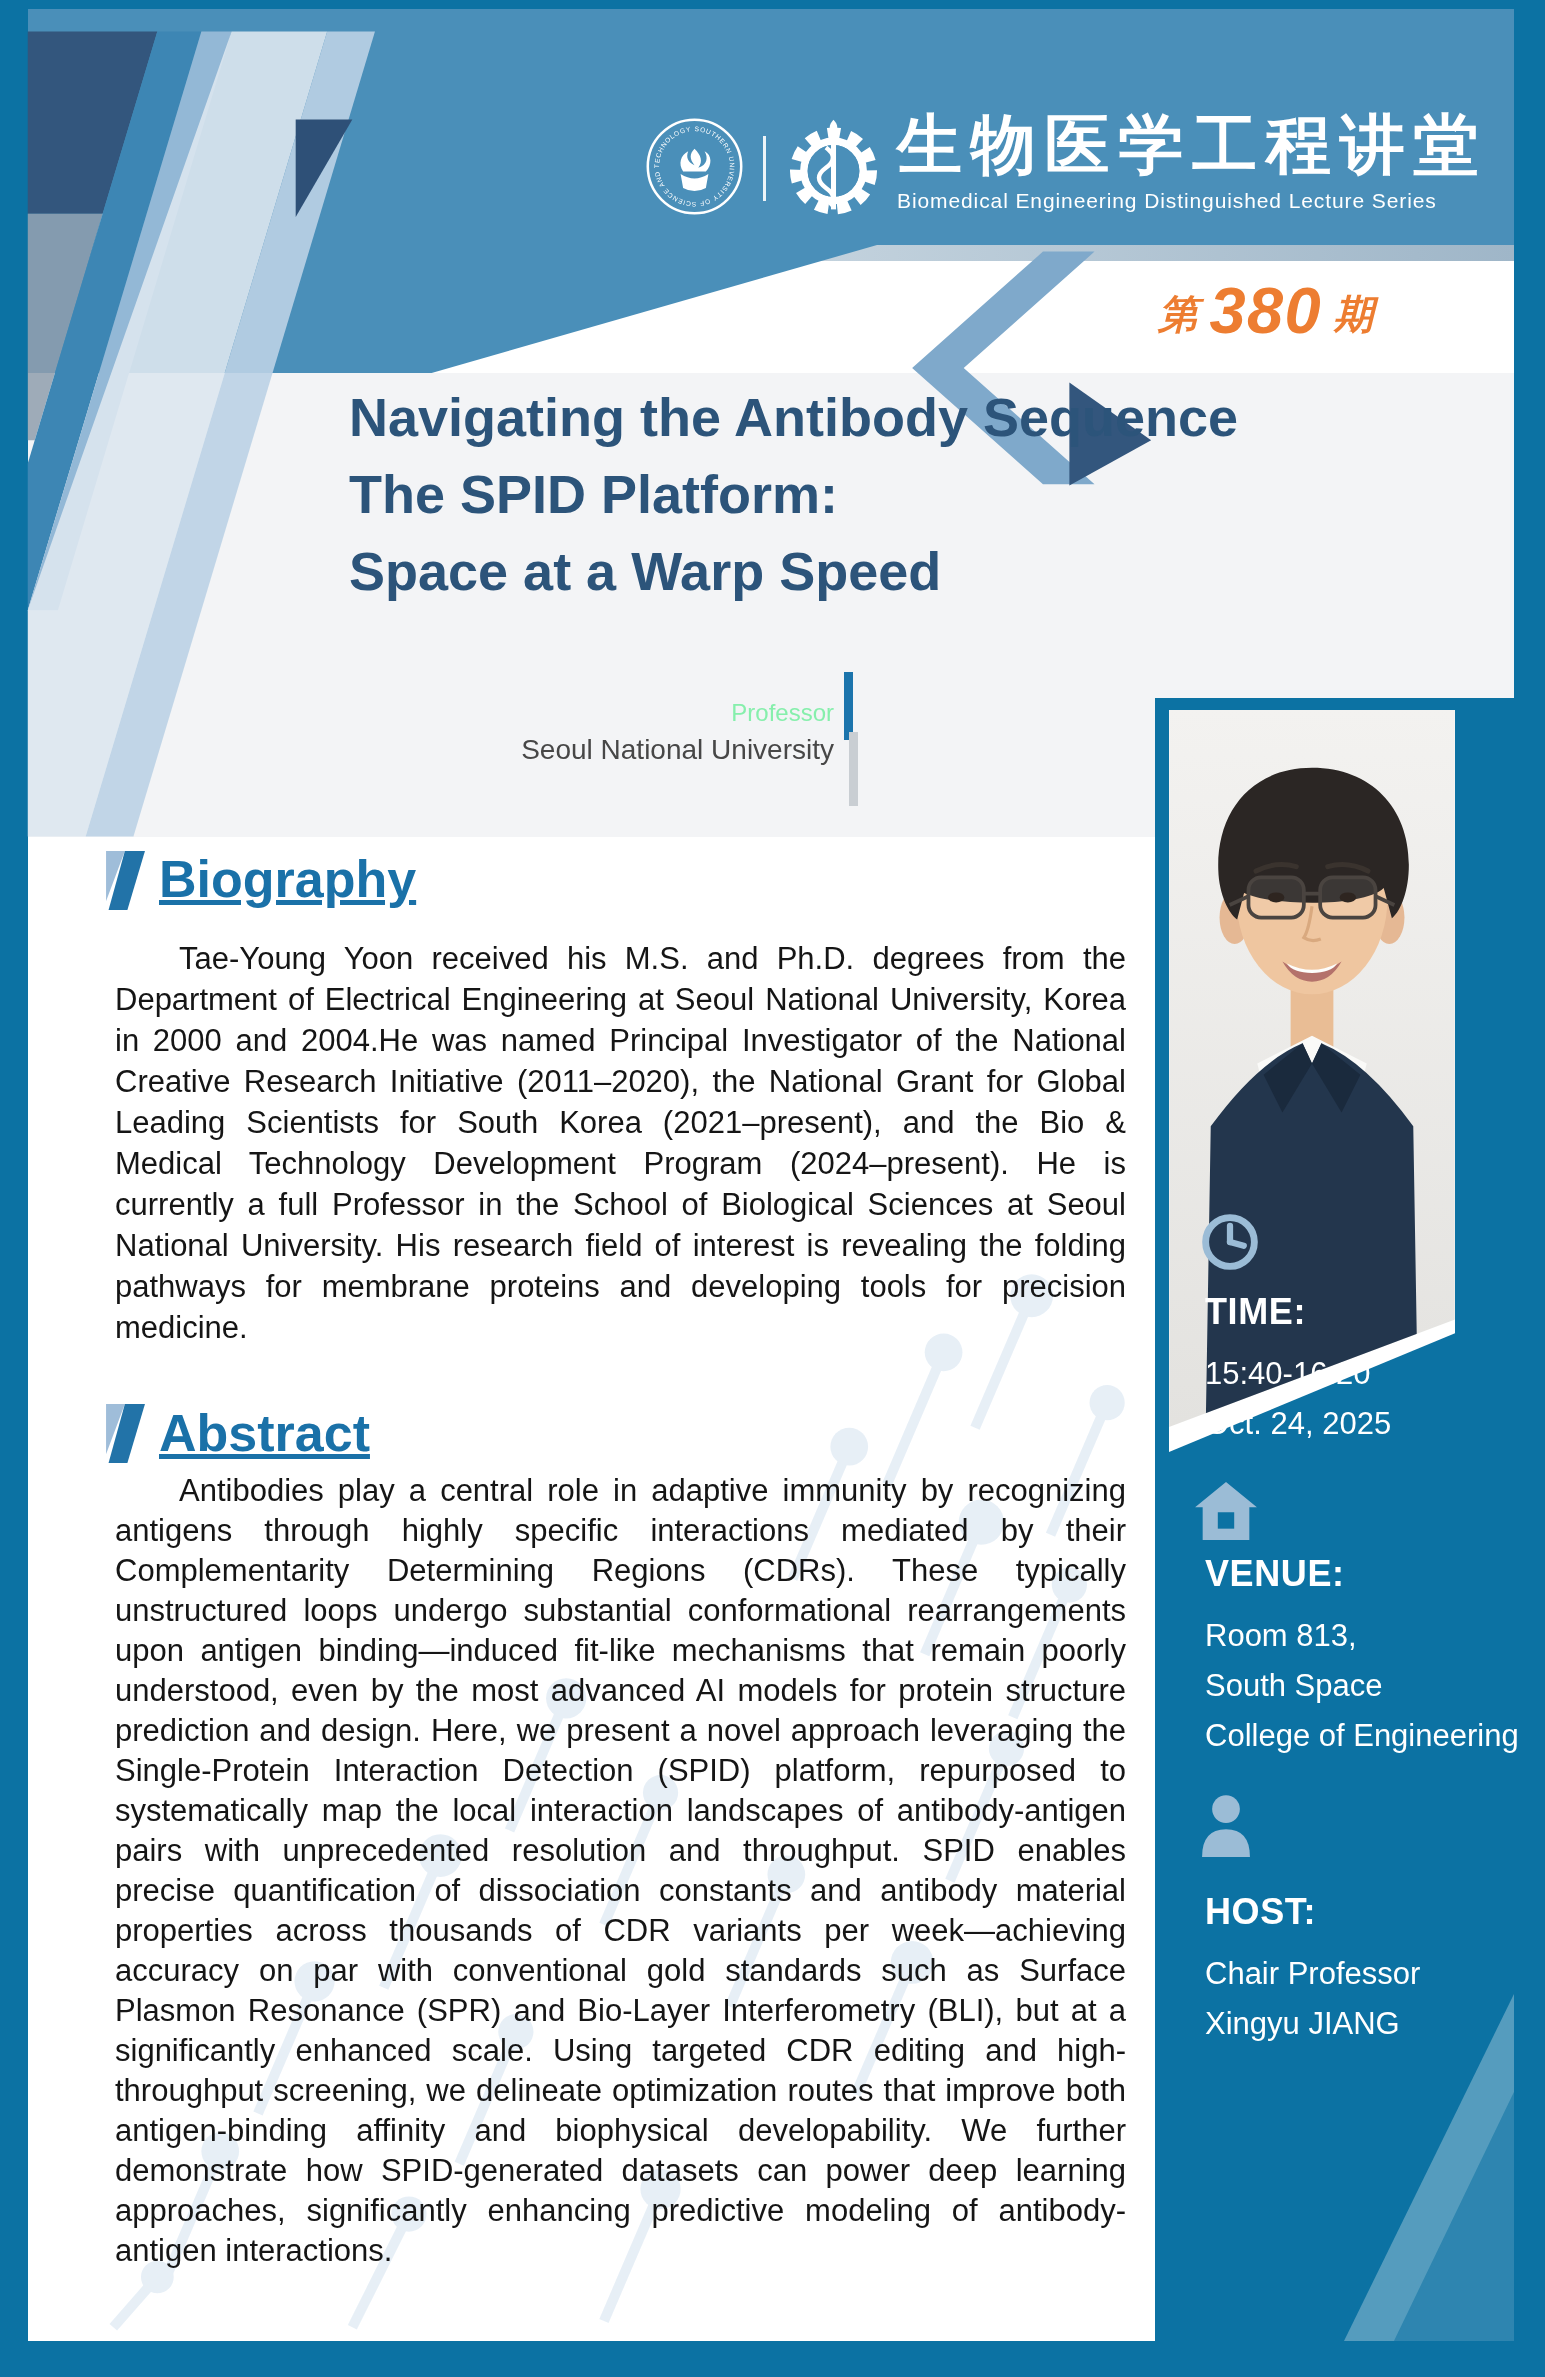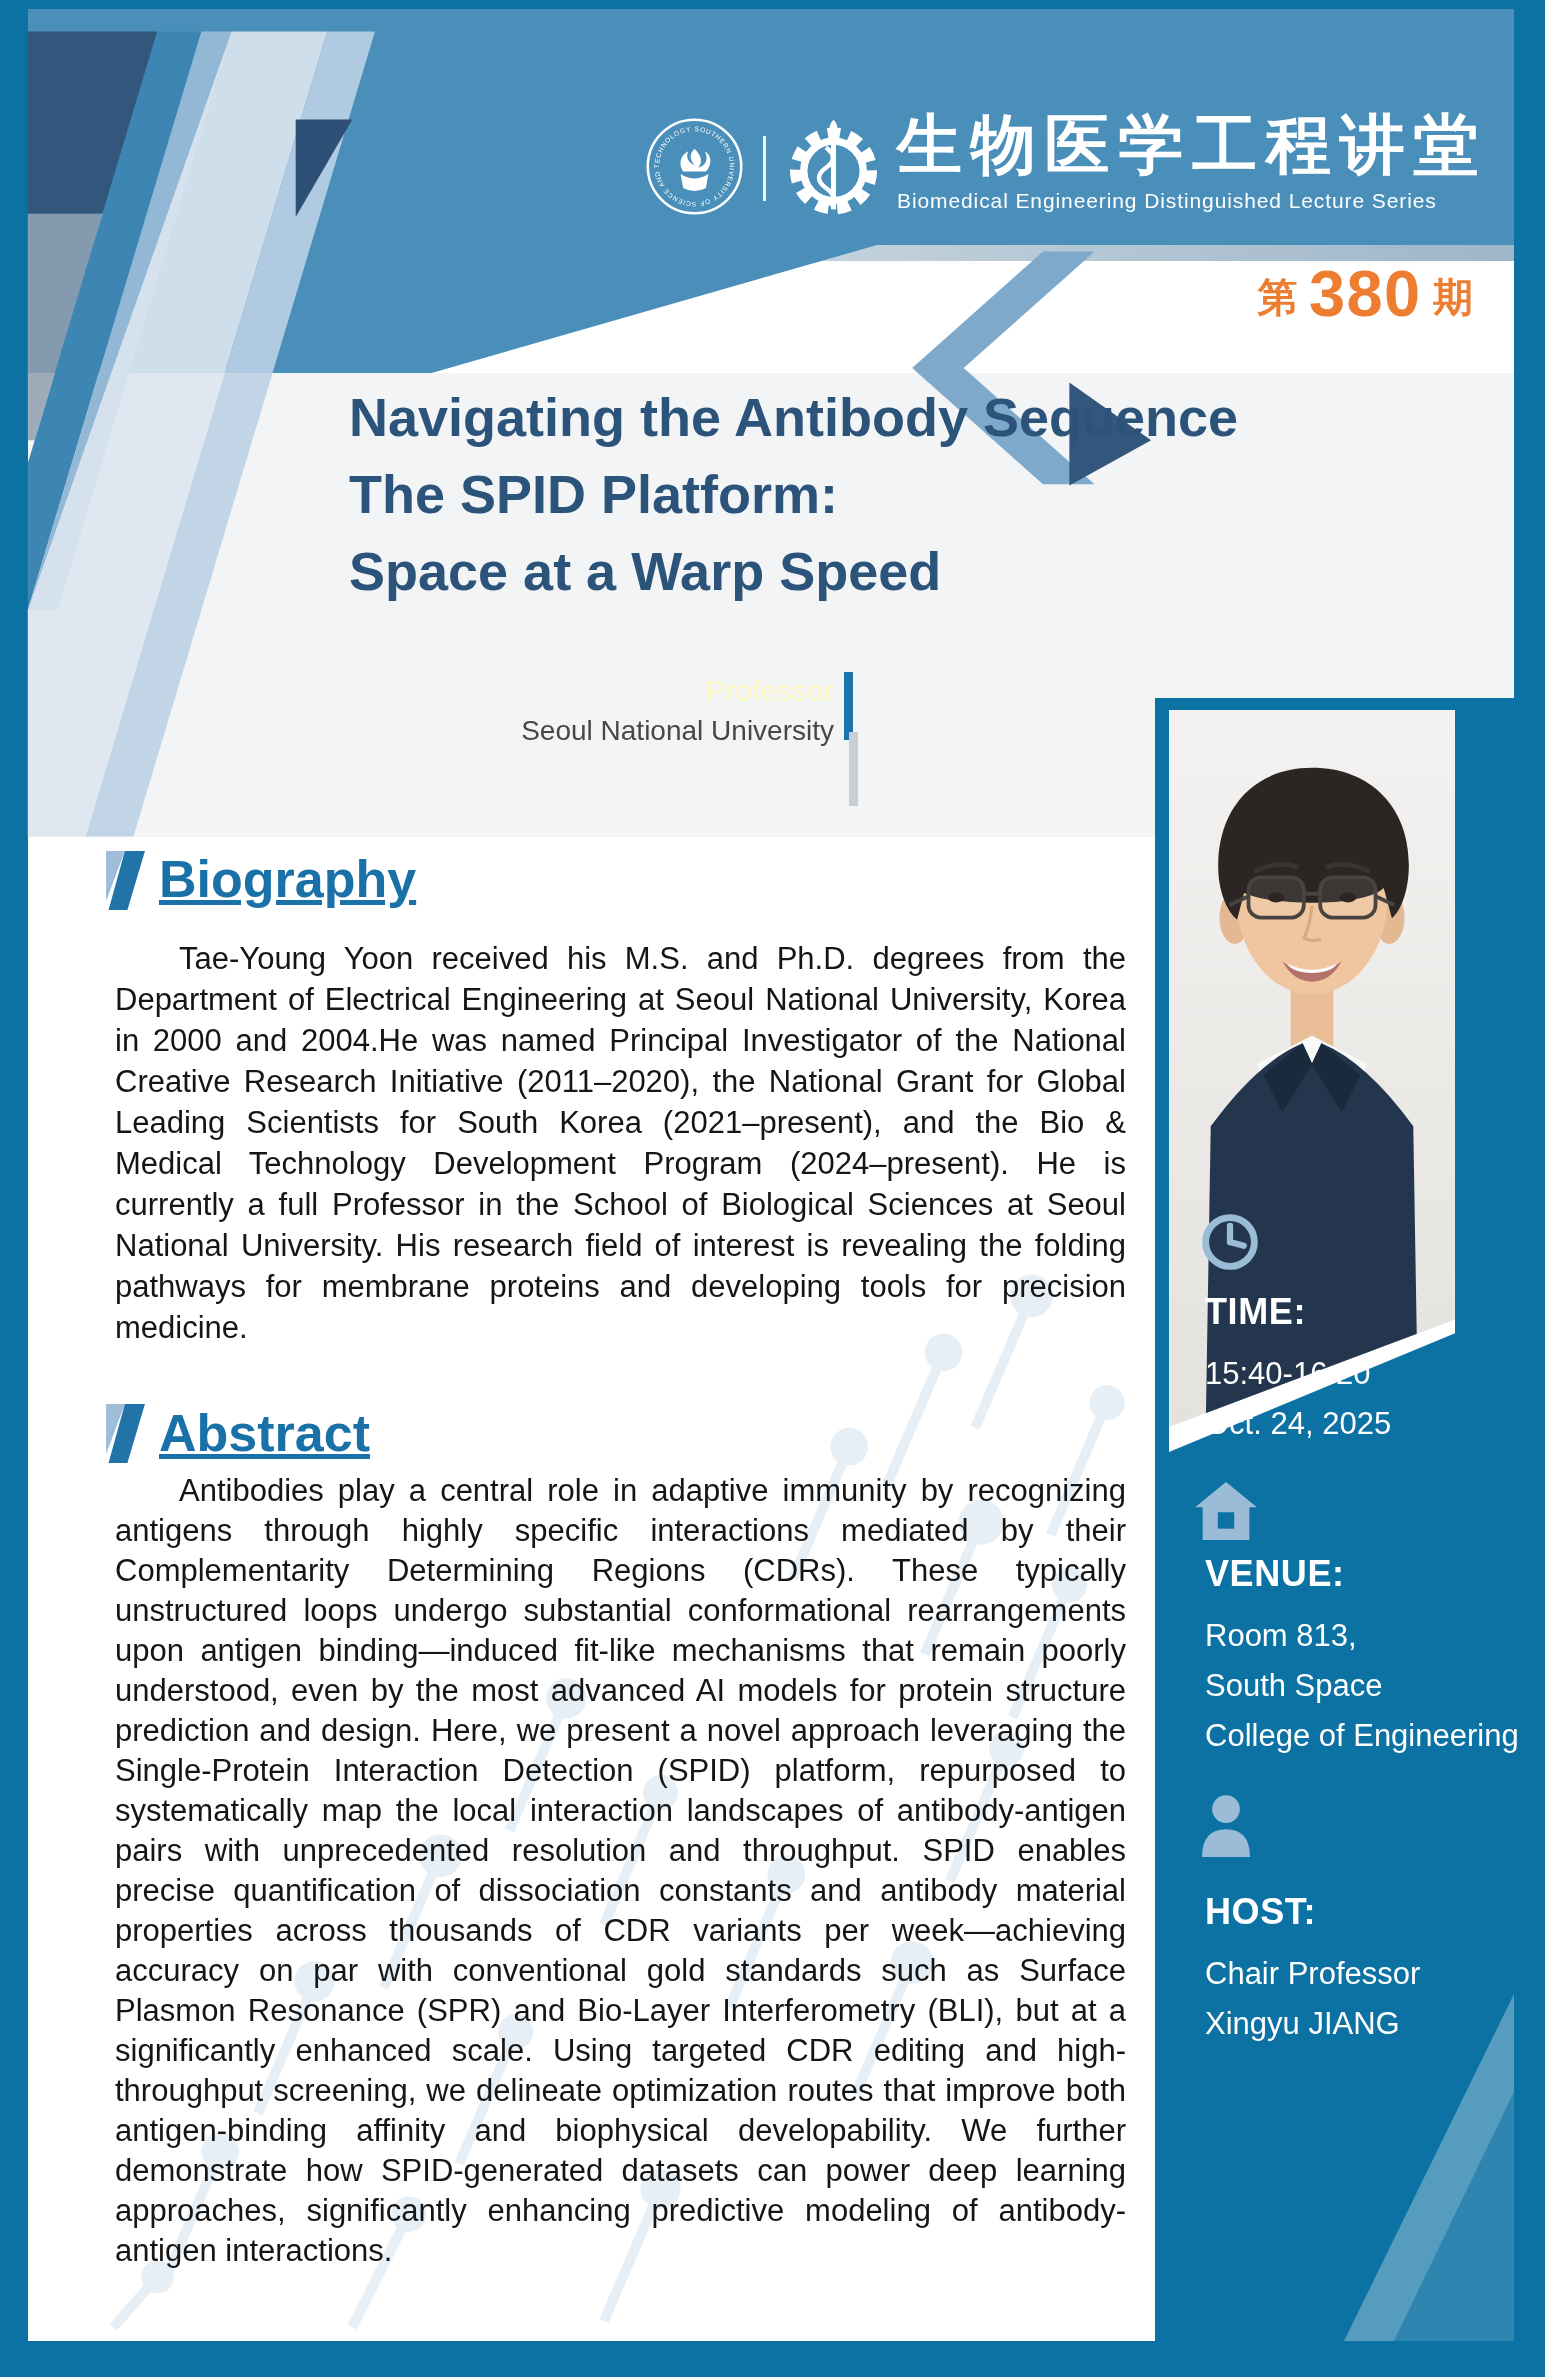--- a/index.html
+++ b/index.html
@@ -15,29 +15,29 @@
                 clip-path:polygon(0 0,100% 0,0 100%);}
   .gray-band{left:28px;top:373px;width:1486px;height:464px;background:#F3F4F6;}
   svg.decor{left:0;top:0;width:1545px;height:2377px;pointer-events:none;}
 
   
   .hdr-text{left:897px;top:112px;width:591px;color:#FFFFFF;}
   .hdr-cn{font-size:65px;font-weight:bold;letter-spacing:8.8px;white-space:nowrap;line-height:1;}
   .hdr-en{font-size:21px;letter-spacing:0.9px;white-space:nowrap;margin-top:12.6px;line-height:1;}
   .hdr-divider{left:763px;top:136px;width:2.5px;height:65px;background:#FFFFFF;opacity:.9;}
 
-  .issue{left:1158px;top:256px;width:315px;text-align:right;color:#ED7D31;white-space:nowrap;}
+  .issue{left:1158px;top:273px;width:315px;color:#ED7D31;white-space:nowrap;font-style:italic;}
   .issue .cn{font-size:40px;font-weight:bold;vertical-align:5px;}
   .issue .num{font-size:65px;font-weight:bold;letter-spacing:1.3px;margin:0 8.8px;}
 
   .title{left:349px;top:379px;width:1107px;color:#2C547A;font-size:54px;font-weight:bold;line-height:77px;}
 
   .speaker{left:343px;top:664px;width:491px;text-align:right;}
   .speaker .name{font-size:57px;font-weight:bold;color:#3E3E3E;line-height:1;white-space:nowrap;}
-  .speaker .role{font-size:30px;color:#fef9c3;margin-top:12px;line-height:1;}
+  .speaker .role{font-size:24px;color:#86efac;margin-top:37px;line-height:1;}
   .speaker .aff{font-size:28px;color:#474747;margin-top:11.3px;line-height:1;}
   .bar-blue{left:844px;top:672px;width:9.4px;height:68px;background:#1B74AC;}
   .bar-gray{left:849px;top:732px;width:9.4px;height:74px;background:#C9CED3;}
 
   .sec-marker{width:39px;height:59px;}
   .sec-heading{font-size:52px;font-weight:bold;color:#1A71A8;line-height:1;text-decoration:underline;}
   .para{width:1027px;font-size:31px;color:#151515;text-align:justify;}
   .para p{margin:8px;text-indent:64px;}
   .bio-head{left:159px;top:853px;}
   .bio-marker{left:106px;top:851px;}

